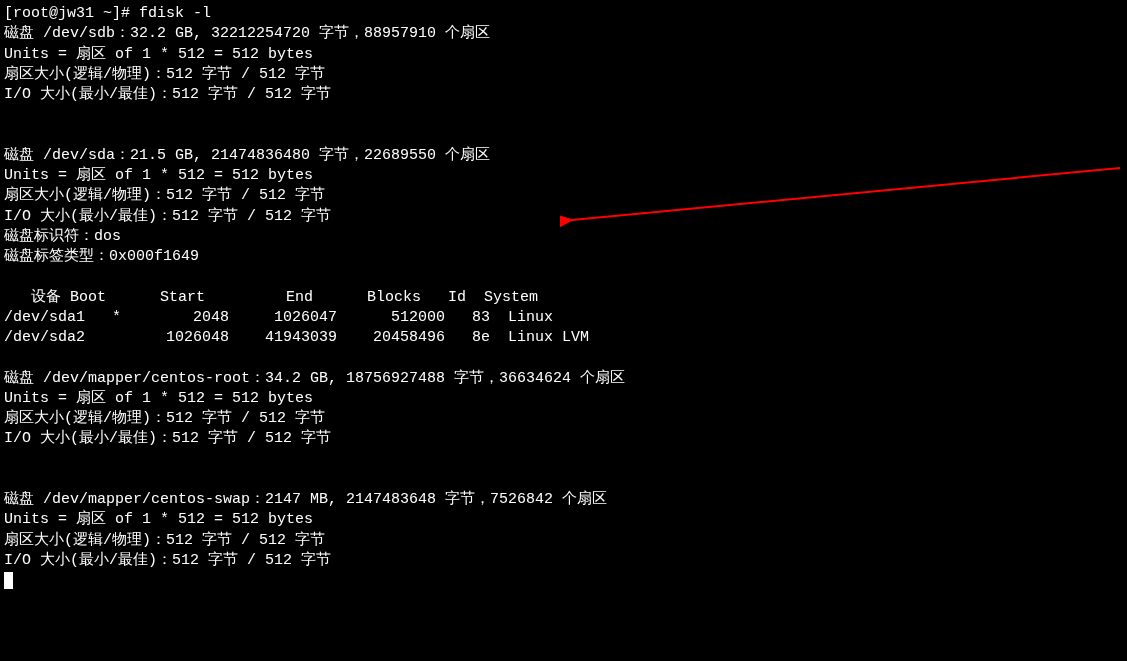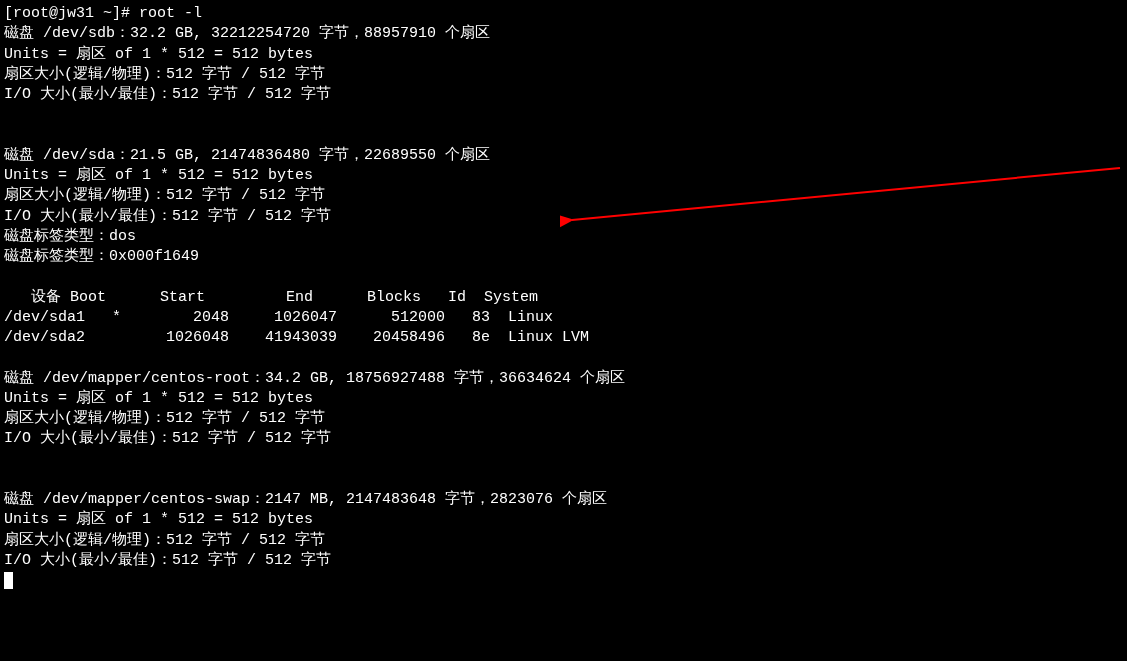--- a/index.html
+++ b/index.html
@@ -29,55 +29,55 @@
     display: inline-block;
     width: 9px;
     height: 17px;
     background: #ffffff;
     vertical-align: text-bottom;
   }
 </style>
 </head>
 <body>
 
-<div class="line"><span>[root@jw31 ~]# </span><span>root -l</span></div>
+<div class="line"><span>[root@jw31 ~]# </span><span>fdisk -l</span></div>
 <div class="line"></div>
 
 <div class="line">磁盘 /dev/sdb：32.2 GB, 32212254720 字节，88957910 个扇区</div>
 <div class="line">Units = 扇区 of 1 * 512 = 512 bytes</div>
 <div class="line">扇区大小(逻辑/物理)：512 字节 / 512 字节</div>
 <div class="line">I/O 大小(最小/最佳)：512 字节 / 512 字节</div>
 
 <div class="line">&nbsp;</div>
 <div class="line">&nbsp;</div>
 
 <div class="line">磁盘 /dev/sda：21.5 GB, 21474836480 字节，22689550 个扇区</div>
 <div class="line">Units = 扇区 of 1 * 512 = 512 bytes</div>
 <div class="line">扇区大小(逻辑/物理)：512 字节 / 512 字节</div>
 <div class="line">I/O 大小(最小/最佳)：512 字节 / 512 字节</div>
-<div class="line">磁盘标签类型：dos</div>
+<div class="line">磁盘标识符：dos</div>
 <div class="line">磁盘标签类型：0x000f1649</div>
 
 <div class="line">&nbsp;</div>
 
 <div class="line">   设备 Boot      Start         End      Blocks   Id  System</div>
 <div class="line">/dev/sda1   *        2048     1026047      512000   83  Linux</div>
 <div class="line">/dev/sda2         1026048    41943039    20458496   8e  Linux LVM</div>
 
 <div class="line">&nbsp;</div>
 
 <div class="line">磁盘 /dev/mapper/centos-root：34.2 GB, 18756927488 字节，36634624 个扇区</div>
 <div class="line">Units = 扇区 of 1 * 512 = 512 bytes</div>
 <div class="line">扇区大小(逻辑/物理)：512 字节 / 512 字节</div>
 <div class="line">I/O 大小(最小/最佳)：512 字节 / 512 字节</div>
 
 <div class="line">&nbsp;</div>
 <div class="line">&nbsp;</div>
 
-<div class="line">磁盘 /dev/mapper/centos-swap：2147 MB, 2147483648 字节，2823076 个扇区</div>
+<div class="line">磁盘 /dev/mapper/centos-swap：2147 MB, 2147483648 字节，7526842 个扇区</div>
 <div class="line">Units = 扇区 of 1 * 512 = 512 bytes</div>
 <div class="line">扇区大小(逻辑/物理)：512 字节 / 512 字节</div>
 <div class="line">I/O 大小(最小/最佳)：512 字节 / 512 字节</div>
 
 <div class="line"><span class="cursor"></span></div>
 
 <svg class="arrow" width="570" height="80">
   <defs>
     <marker id="ah" markerWidth="12" markerHeight="10" refX="1" refY="5" orient="auto">
       <polygon points="0,5 12,0 12,10" fill="#ff0000"></polygon>

